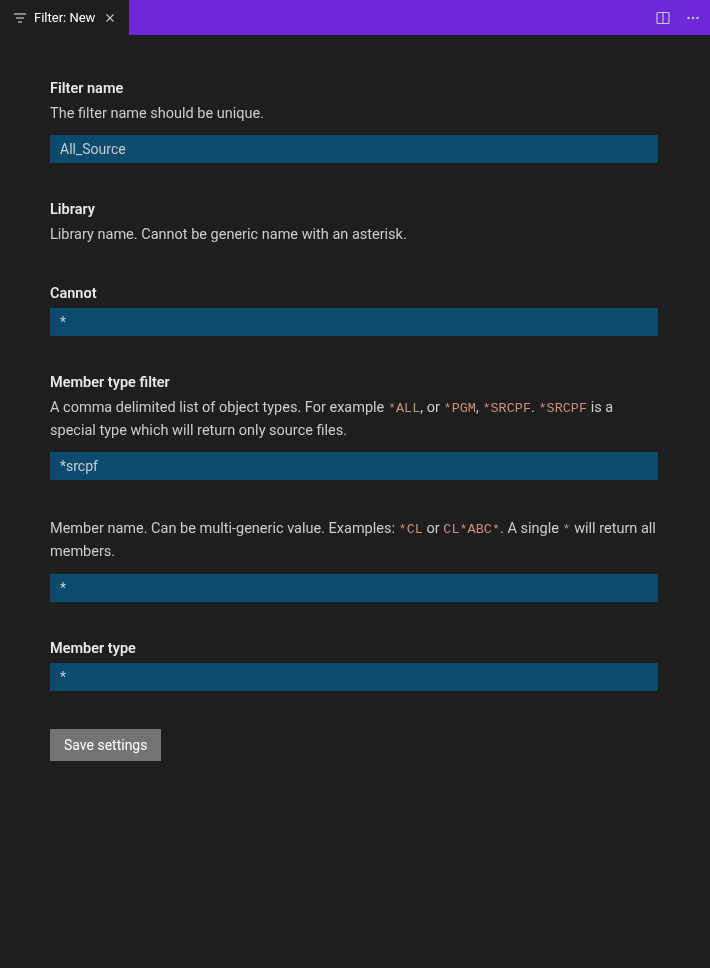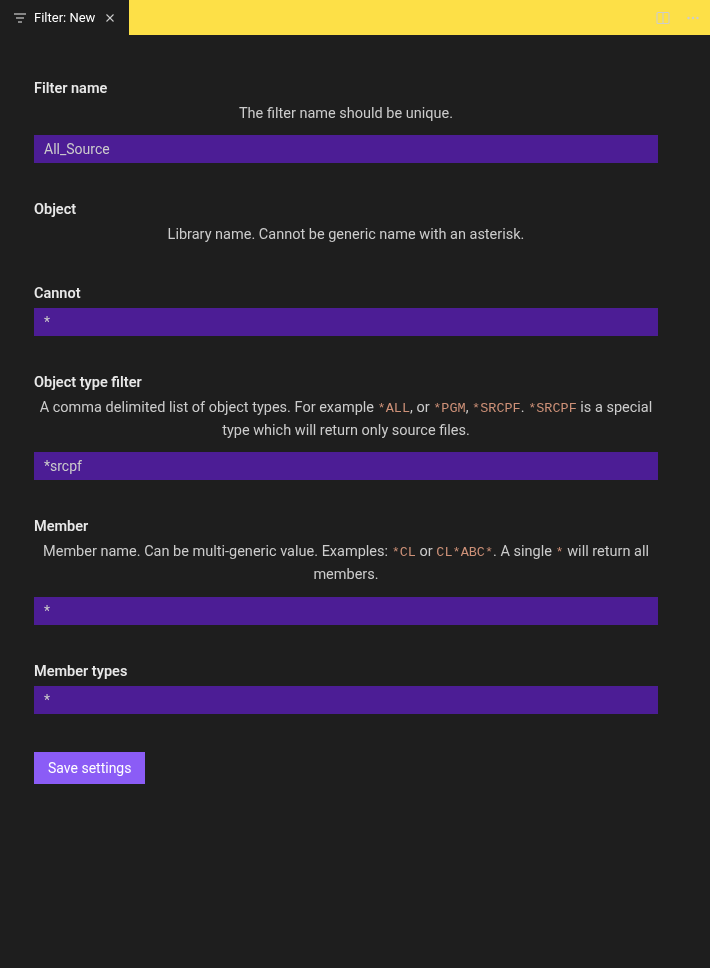--- a/index.html
+++ b/index.html
@@ -10,21 +10,21 @@
     body {
       width: 710px;
       height: 968px;
       background: #1e1e1e;
       font-family: -apple-system, BlinkMacSystemFont, "Segoe UI", Roboto, Helvetica, Arial, sans-serif;
       color: #cccccc;
       overflow: hidden;
     }
     .tab-bar {
       height: 35px;
-      background: #fde047;
+      background: #6d28d9;
       display: flex;
       align-items: stretch;
       position: relative;
     }
     .tab {
       background: #1e1e1e;
       display: flex;
       align-items: center;
       padding: 0 10px 0 12px;
       gap: 6px;
@@ -64,55 +64,55 @@
       width: 18px;
       height: 18px;
       display: flex;
       align-items: center;
       justify-content: center;
       color: #cccccc;
       cursor: pointer;
     }
     .content {
       padding: 45px 52px 20px 34px;
+      margin-left: 16px;
     }
     .field-group {
       margin-bottom: 38px;
     }
     .field-label {
       font-weight: 600;
       font-size: 14.5px;
       color: #e8e8e8;
       margin-bottom: 6px;
     }
     .field-desc {
       font-size: 14.5px;
       color: #cccccc;
       line-height: 1.55;
       margin-bottom: 10px;
-      text-align: center;
     }
     .field-desc .code {
       font-family: Menlo, Consolas, "Courier New", monospace;
       color: #ce9178;
       font-size: 13.5px;
     }
     .text-input {
       width: 100%;
-      background: #4c1d95;
+      background: #0c4a6e;
       border: none;
       color: #cccccc;
       font-size: 14px;
       padding: 6px 10px;
       font-family: inherit;
       outline: none;
       height: 28px;
     }
     .save-button {
-      background: #8b5cf6;
+      background: #737373;
       color: #ffffff;
       border: none;
       padding: 8px 14px;
       font-size: 14px;
       cursor: pointer;
       font-family: inherit;
     }
   </style>
 </head>
 <body>
@@ -153,45 +153,44 @@
 
 <div class="content">
 
   <div class="field-group">
     <div class="field-label">Filter name</div>
     <div class="field-desc">The filter name should be unique.</div>
     <input class="text-input" type="text" value="All_Source" style="">
   </div>
 
   <div class="field-group">
-    <div class="field-label">Object</div>
+    <div class="field-label">Library</div>
     <div class="field-desc">Library name. Cannot be generic name with an asterisk.</div>
   </div>
 
   <div class="field-group">
     <div class="field-label">Cannot</div>
     <input class="text-input" type="text" value="*" style="">
   </div>
 
   <div class="field-group">
-    <div class="field-label">Object type filter</div>
+    <div class="field-label">Member type filter</div>
     <div class="field-desc">
       <span>A comma delimited list of object types. For example </span><span class="code">*ALL</span><span>, or </span><span class="code">*PGM</span><span>, </span><span class="code">*SRCPF</span><span>. </span><span class="code">*SRCPF</span><span> is a special type which will return only source files.</span>
     </div>
     <input class="text-input" type="text" value="*srcpf" style="">
   </div>
 
   <div class="field-group">
-    <div class="field-label">Member</div>
     <div class="field-desc">
       <span>Member name. Can be multi-generic value. Examples: </span><span class="code">*CL</span><span> or </span><span class="code">CL*ABC*</span><span>. A single </span><span class="code">*</span><span> will return all members.</span>
     </div>
     <input class="text-input" type="text" value="*" style="">
   </div>
 
   <div class="field-group">
-    <div class="field-label">Member types</div>
+    <div class="field-label">Member type</div>
     <input class="text-input" type="text" value="*" style="">
   </div>
 
   <button class="save-button">Save settings</button>
 
 </div>
 
 </body></html>

